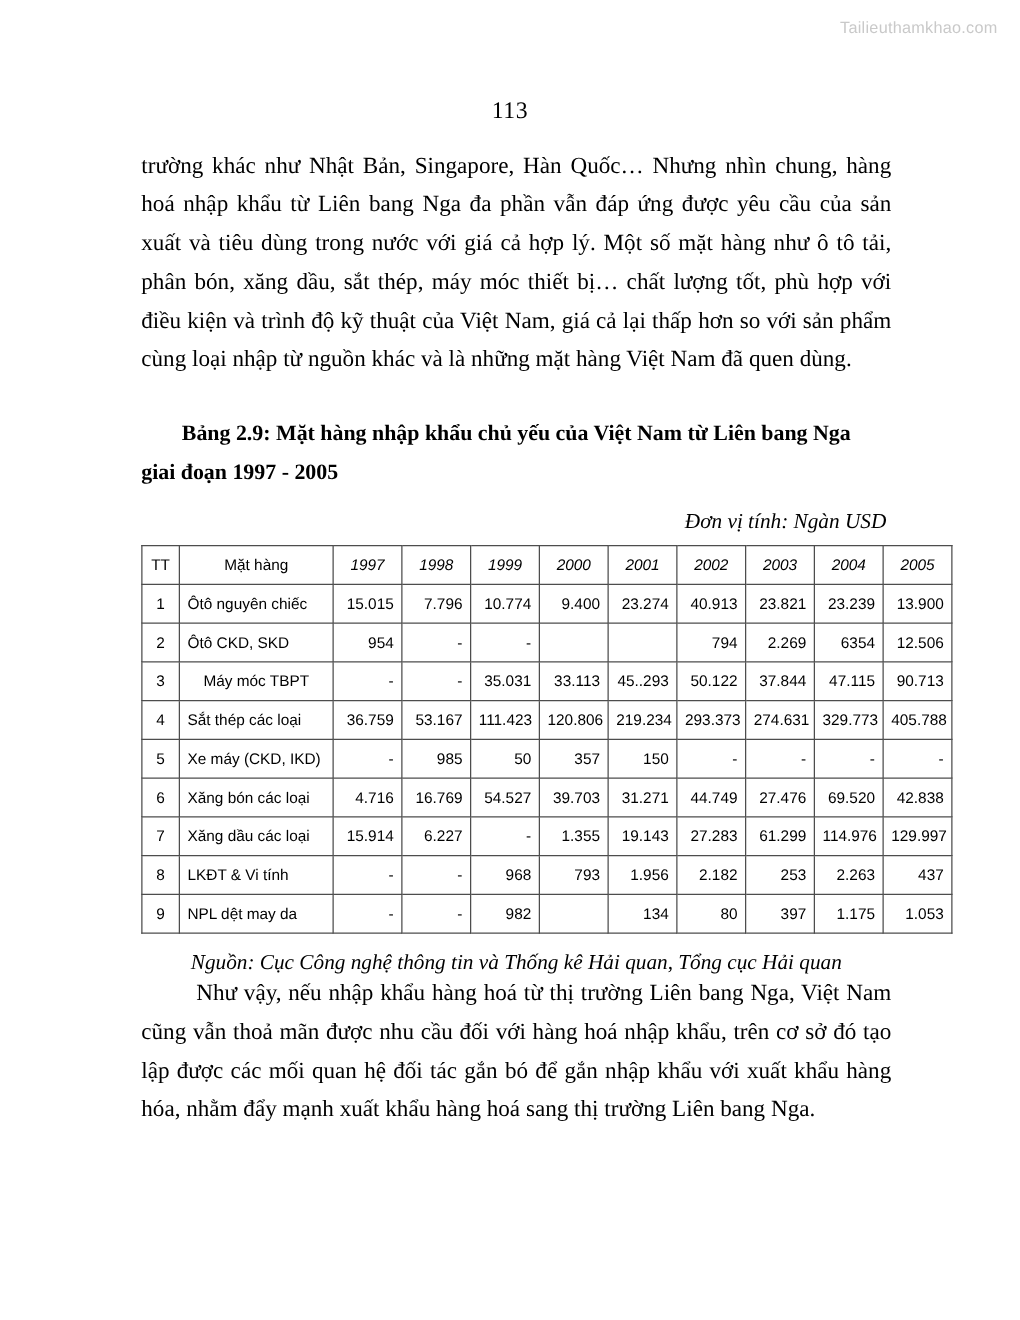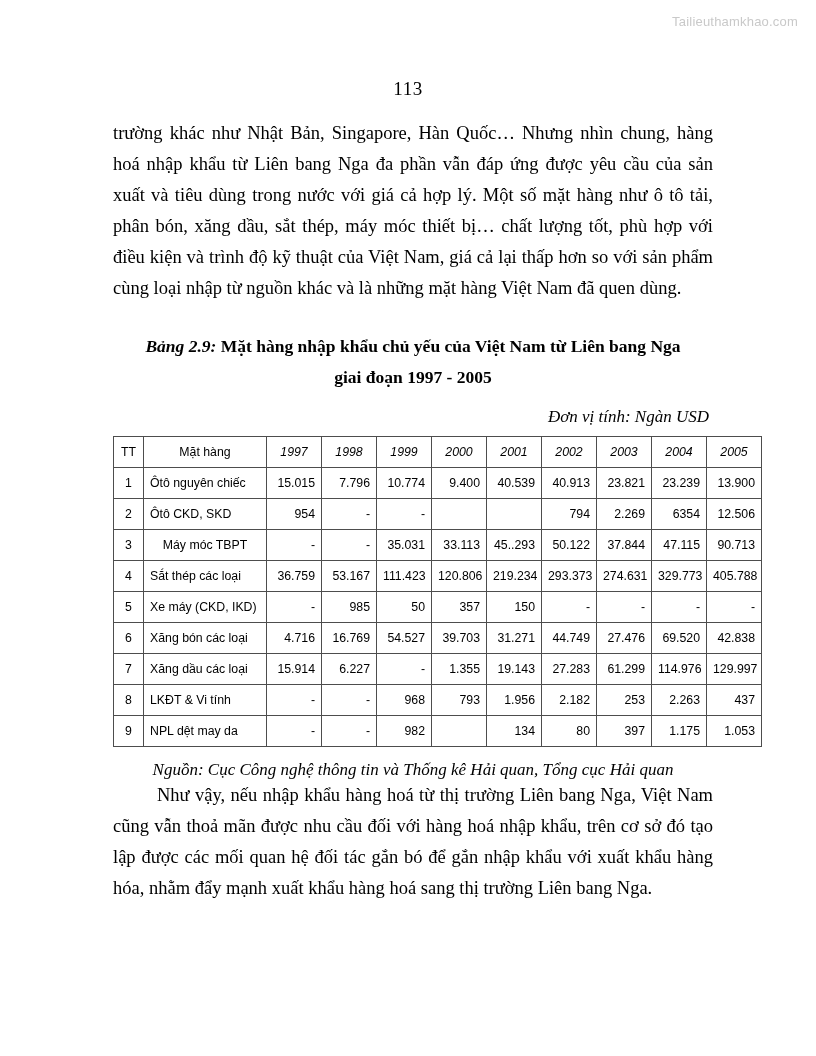--- a/index.html
+++ b/index.html
@@ -63,27 +63,25 @@
 
   
   .caption {
     margin-top: 27px;
     font-size: 17.5px;
     font-weight: bold;
     line-height: 31px;
     text-align: center;
   }
   .caption .cap-num {
-    font-style: italic;
   }
   .caption-line2 {
     font-size: 17.5px;
     font-weight: bold;
     line-height: 31px;
-    text-align: center;
   }
   .unit-note {
     margin-top: 14px;
     font-size: 17px;
     font-style: italic;
     text-align: right;
     padding-right: 4px;
   }
 
   
@@ -163,21 +161,21 @@
         </tr>
       </thead>
       <tbody>
         <tr>
           <td class="c-tt">1</td>
           <td class="c-item-body">Ôtô nguyên chiếc</td>
           <td class="num">15.015</td>
           <td class="num">7.796</td>
           <td class="num">10.774</td>
           <td class="num">9.400</td>
-          <td class="num">40.539</td>
+          <td class="num">23.274</td>
           <td class="num">40.913</td>
           <td class="num">23.821</td>
           <td class="num">23.239</td>
           <td class="num">13.900</td>
         </tr>
         <tr>
           <td class="c-tt">2</td>
           <td class="c-item-body">Ôtô CKD, SKD</td>
           <td class="num">954</td>
           <td class="num">-</td>

